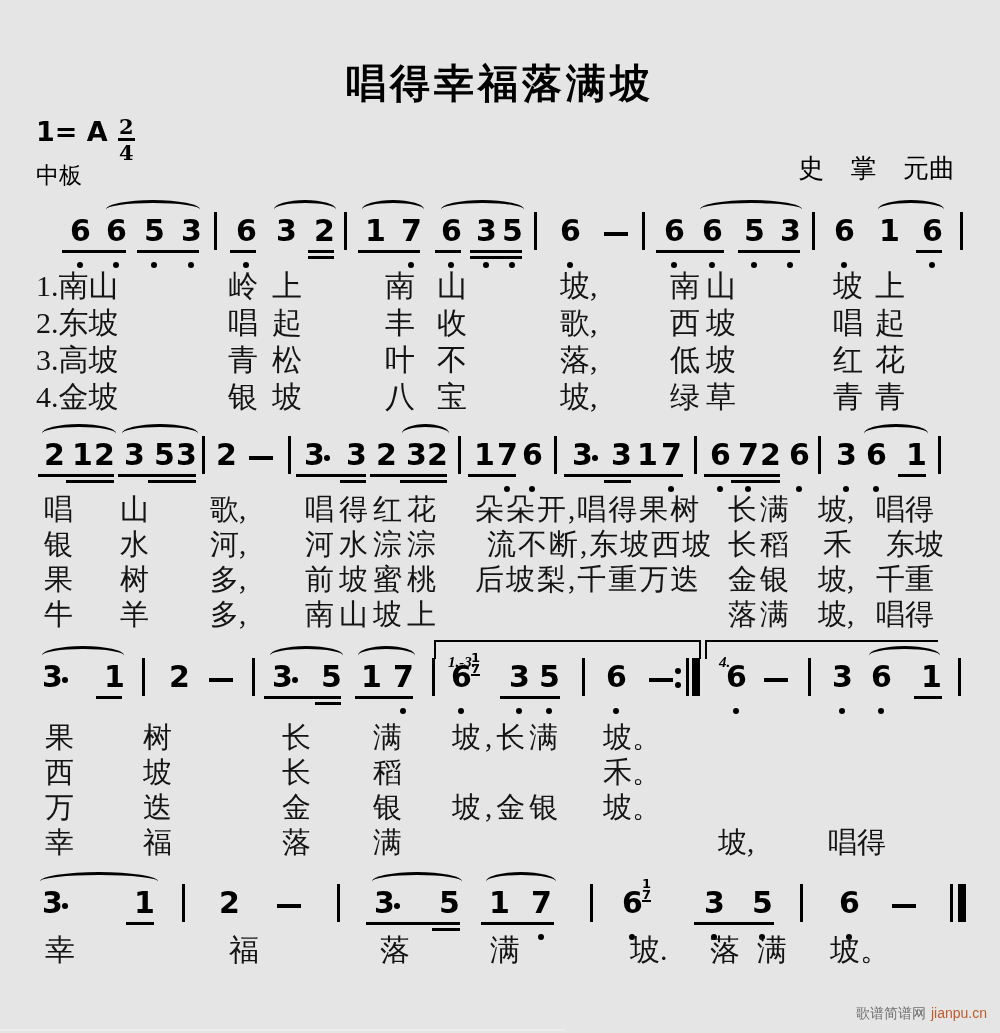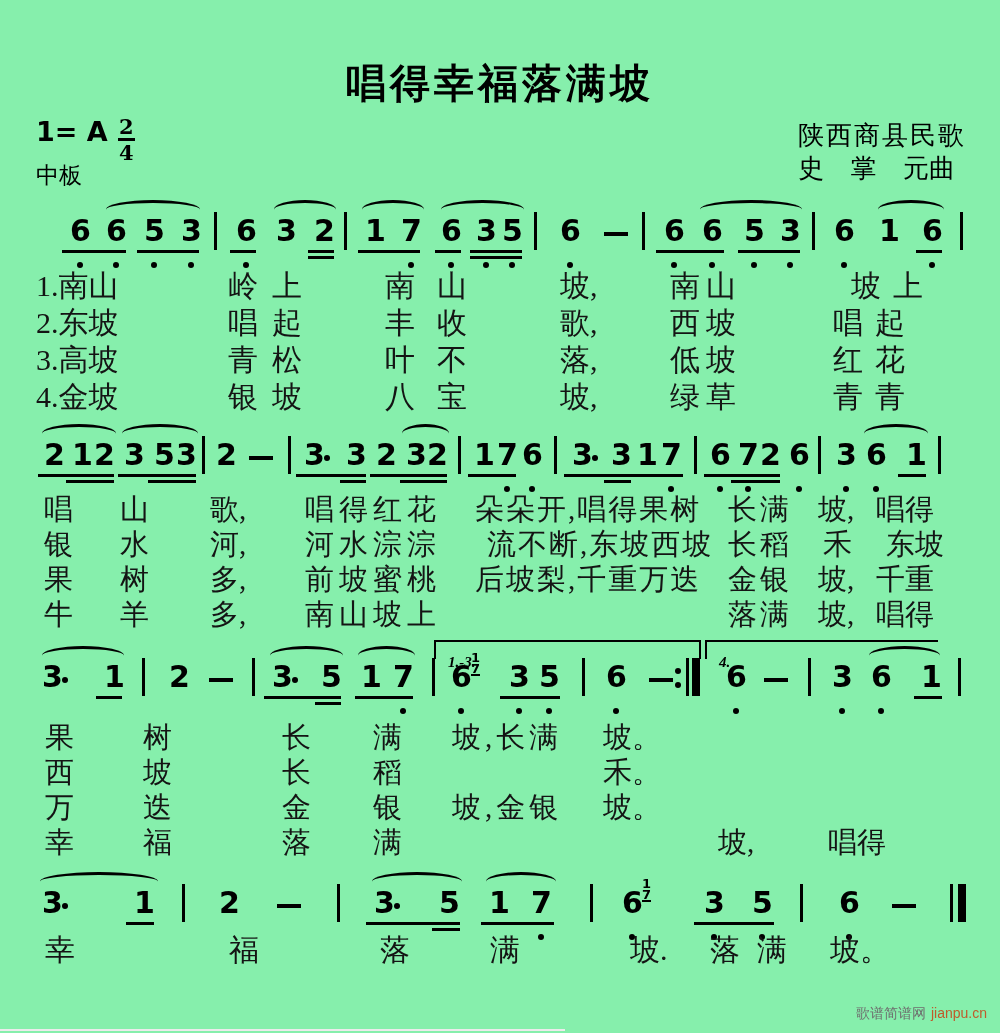--- a/index.html
+++ b/index.html
@@ -1,16 +1,16 @@
 <!DOCTYPE html>
 <html><head>
 <meta charset="utf-8">
 <style>
   html,body{margin:0;padding:0;background:#fff;}
-  .page{position:relative;width:1000px;height:1033px;background:#86efac;overflow:hidden;
+  .page{position:relative;width:1000px;height:1033px;background:#e5e5e5;overflow:hidden;
         font-family:"Liberation Serif",serif;color:#000;}
   .title{position:absolute;left:0;right:0;top:56px;text-align:center;margin:0;
          font-family:"Liberation Serif",serif;font-weight:700;font-size:40px;letter-spacing:4px;}
   .keyrow{position:absolute;left:36px;top:116px;display:flex;align-items:flex-start;
           font-family:"DejaVu Sans",sans-serif;font-weight:700;font-size:27px;}
   .frac{display:inline-flex;flex-direction:column;align-items:center;margin-left:10px;line-height:1;}
   .frac .num,.frac .den{font-size:21px;font-weight:700;font-family:"DejaVu Serif",serif;}
   .frac .fbar{width:17px;height:3px;background:#000;margin:1px 0;}
   .tempo{position:absolute;left:36px;top:160px;font-size:23px;font-family:"Liberation Sans",sans-serif;}
   .source{position:absolute;left:798px;top:118px;font-size:26px;letter-spacing:2px;}
@@ -51,21 +51,20 @@
   <div class="keyrow">
     <span>1= A</span>
     <span class="frac">
       <span class="num">2</span>
       <span class="fbar"></span>
       <span class="den">4</span>
     </span>
   </div>
 
   <div class="tempo">中板</div>
-  <div class="source">陕西商县民歌</div>
   <div class="composer">史 掌 元曲</div>
 
   <div class="score">
       <div class="music-line" style="top: 200px;">
         <div class="slur" style="left: 106px; width: 94px;"></div>
         <div class="slur" style="left: 274px; width: 62px;"></div>
         <div class="slur" style="left: 362px; width: 62px;"></div>
         <div class="slur" style="left: 441px; width: 83px;"></div>
         <div class="slur" style="left: 700px; width: 102px;"></div>
         <div class="slur" style="left: 878px; width: 66px;"></div>
@@ -290,21 +289,21 @@
         <div class="barline" style="left: 950px;"></div>
         <div class="thickbar" style="left: 958px;"></div>
       </div>
       <div class="lyric-row" style="top: 266px; font-size: 30px;">
         <span class="lseg" style="left: 36px;">1.南山</span>
         <span class="lseg" style="left: 228px; letter-spacing: 14px;">岭上</span>
         <span class="lseg" style="left: 385px;">南</span>
         <span class="lseg" style="left: 437px;">山</span>
         <span class="lseg" style="left: 560px;">坡,</span>
         <span class="lseg" style="left: 670px; letter-spacing: 6px;">南山</span>
-        <span class="lseg" style="left: 851px; letter-spacing: 12px;">坡上</span>
+        <span class="lseg" style="left: 833px; letter-spacing: 12px;">坡上</span>
       </div>
       <div class="lyric-row" style="top: 303px; font-size: 30px;">
         <span class="lseg" style="left: 36px;">2.东坡</span>
         <span class="lseg" style="left: 228px; letter-spacing: 14px;">唱起</span>
         <span class="lseg" style="left: 385px;">丰</span>
         <span class="lseg" style="left: 437px;">收</span>
         <span class="lseg" style="left: 560px;">歌,</span>
         <span class="lseg" style="left: 670px; letter-spacing: 6px;">西坡</span>
         <span class="lseg" style="left: 833px; letter-spacing: 12px;">唱起</span>
       </div>

